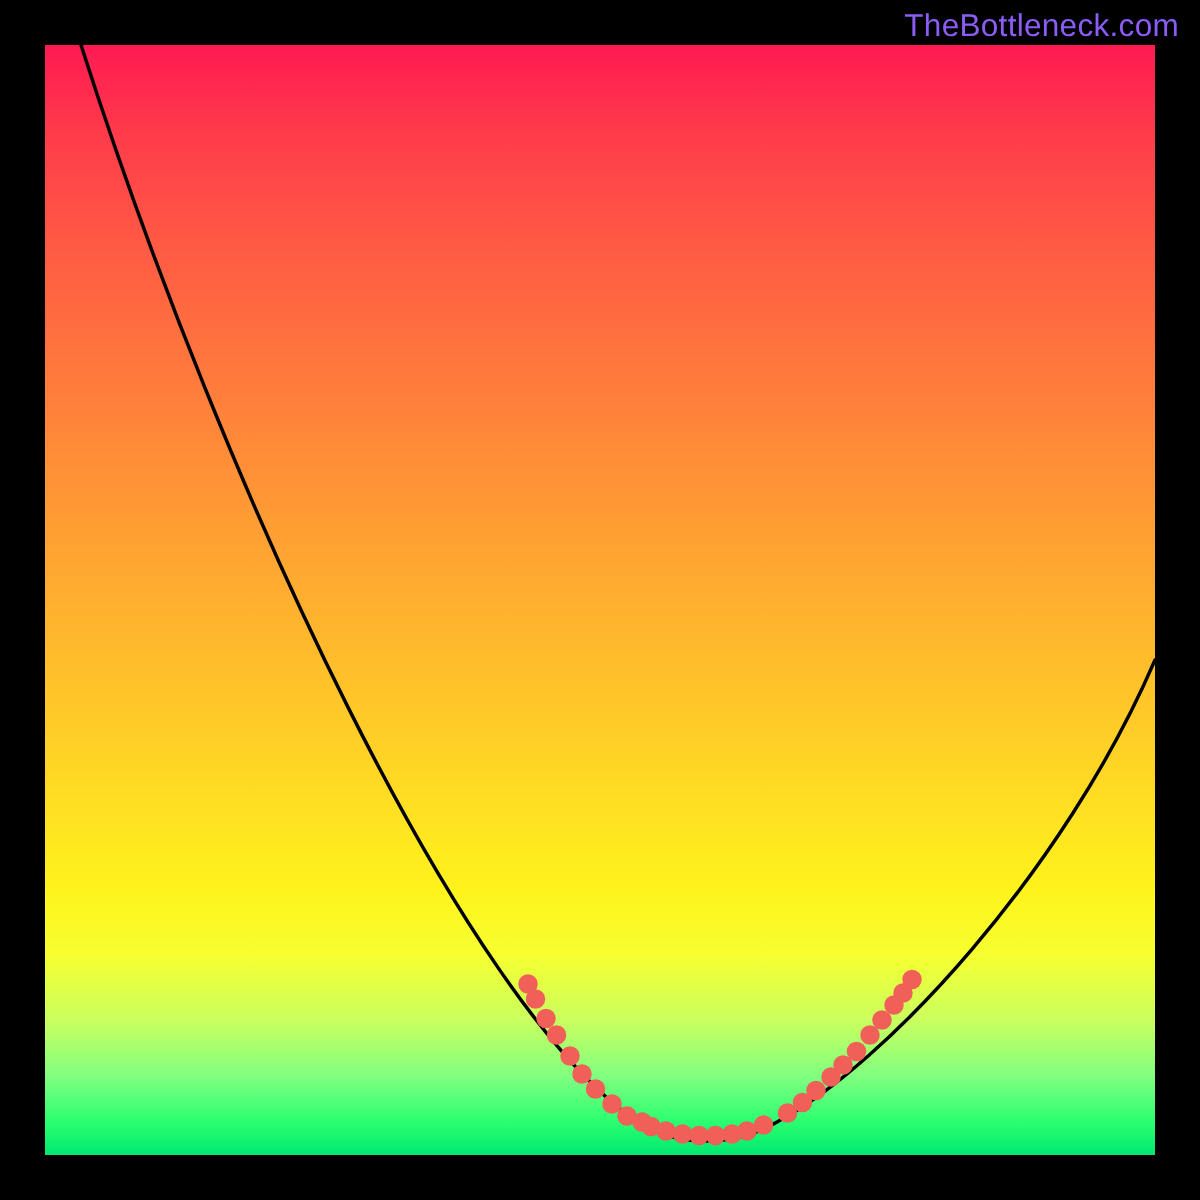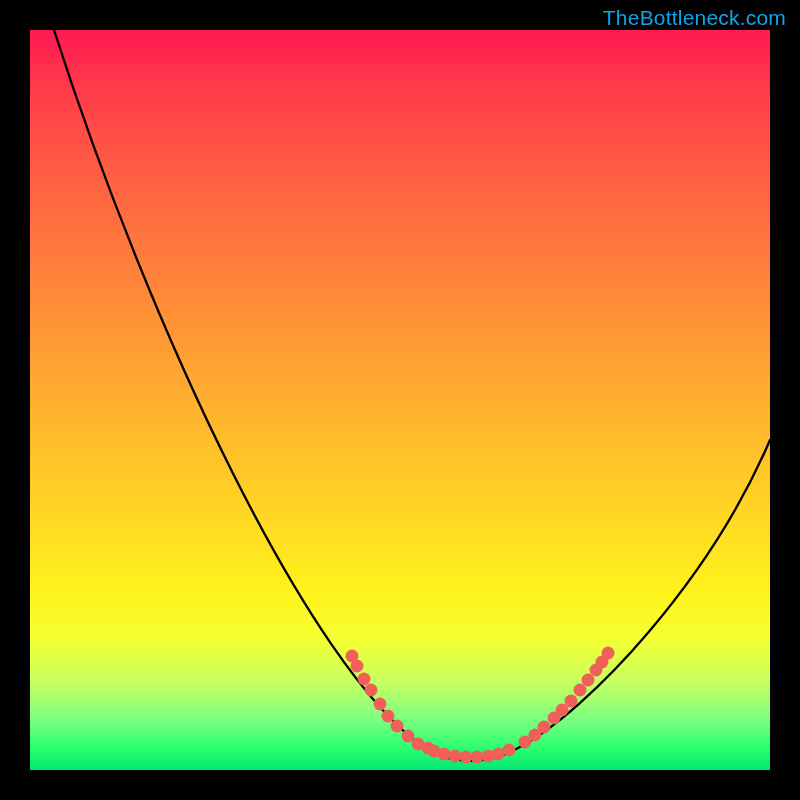--- a/index.html
+++ b/index.html
@@ -40,21 +40,21 @@
       #c8ff60 88%,
       #7fff80 93%,
       #2bff70 97%,
       #00e870 100%
     );
   }
   .watermark {
     position: absolute;
     top: 6px;
     right: 14px;
-    color: #0ea5e9;
+    color: #8b5cf6;
     font-size: 21px;
     font-weight: 500;
     letter-spacing: 0.2px;
     user-select: none;
   }
   svg.curve {
     position: absolute;
     left: 0;
     top: 0;
     width: 740px;

